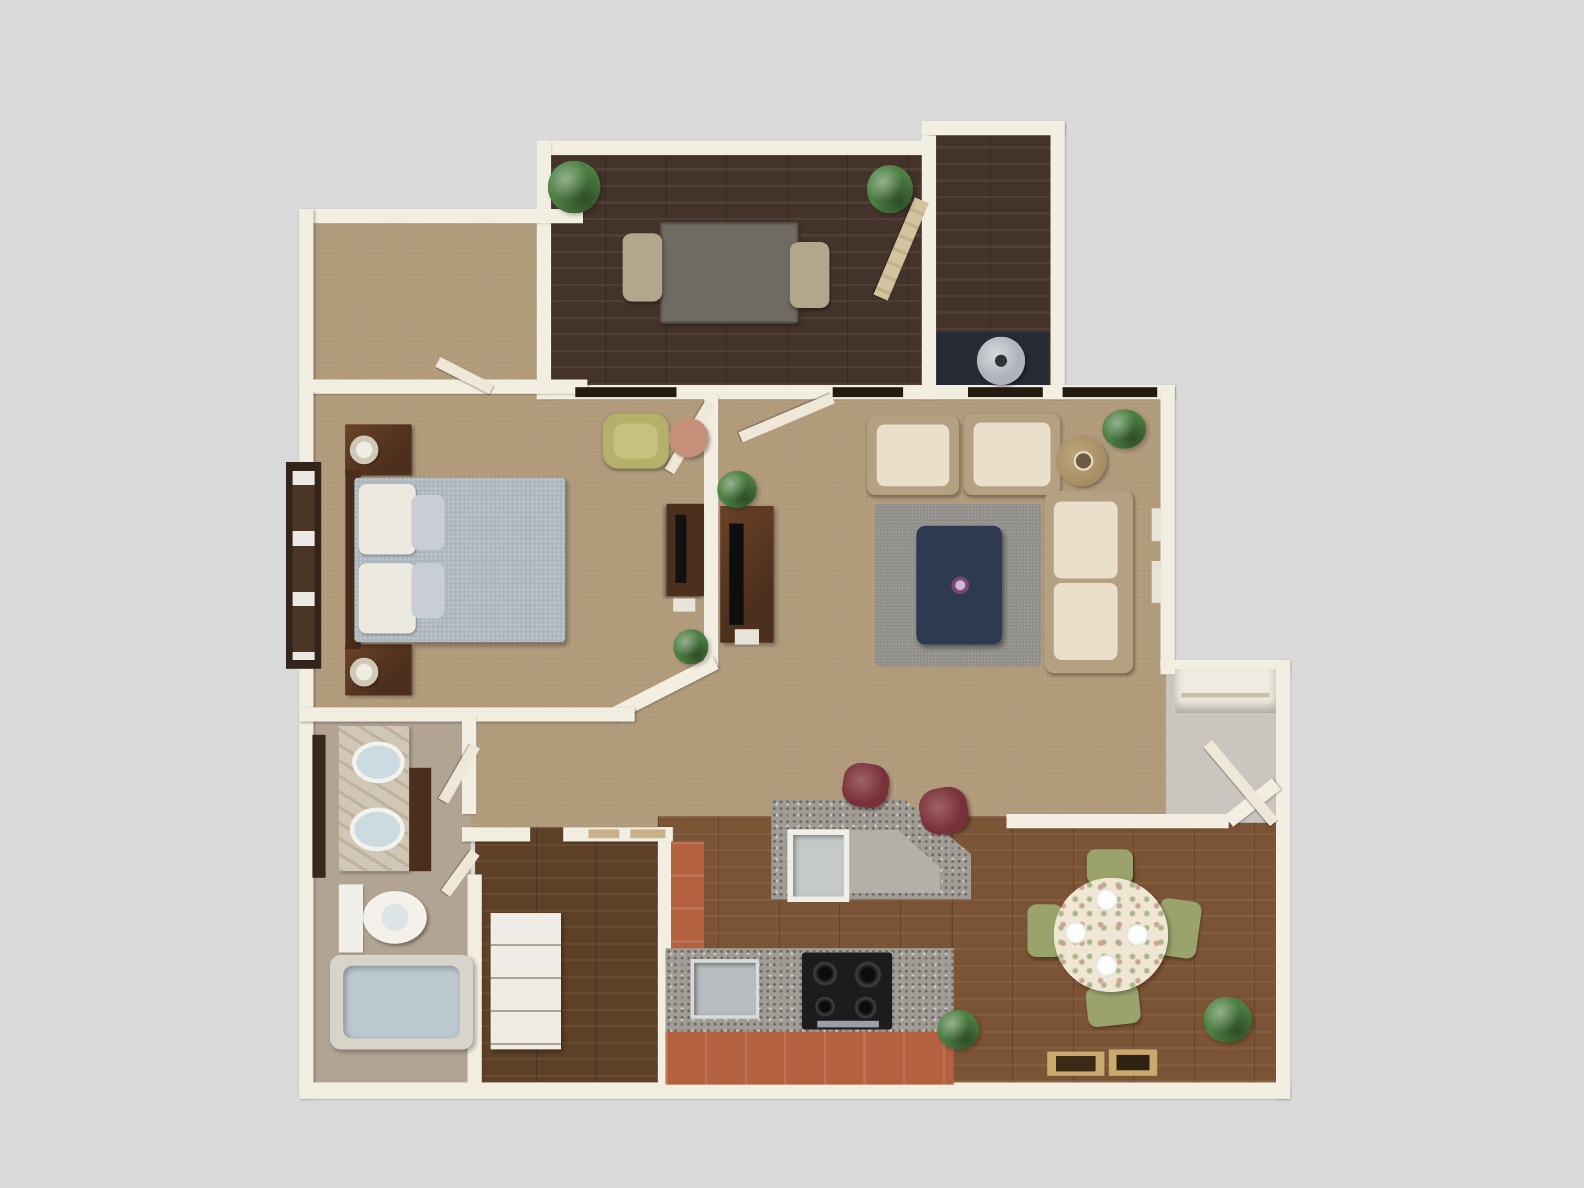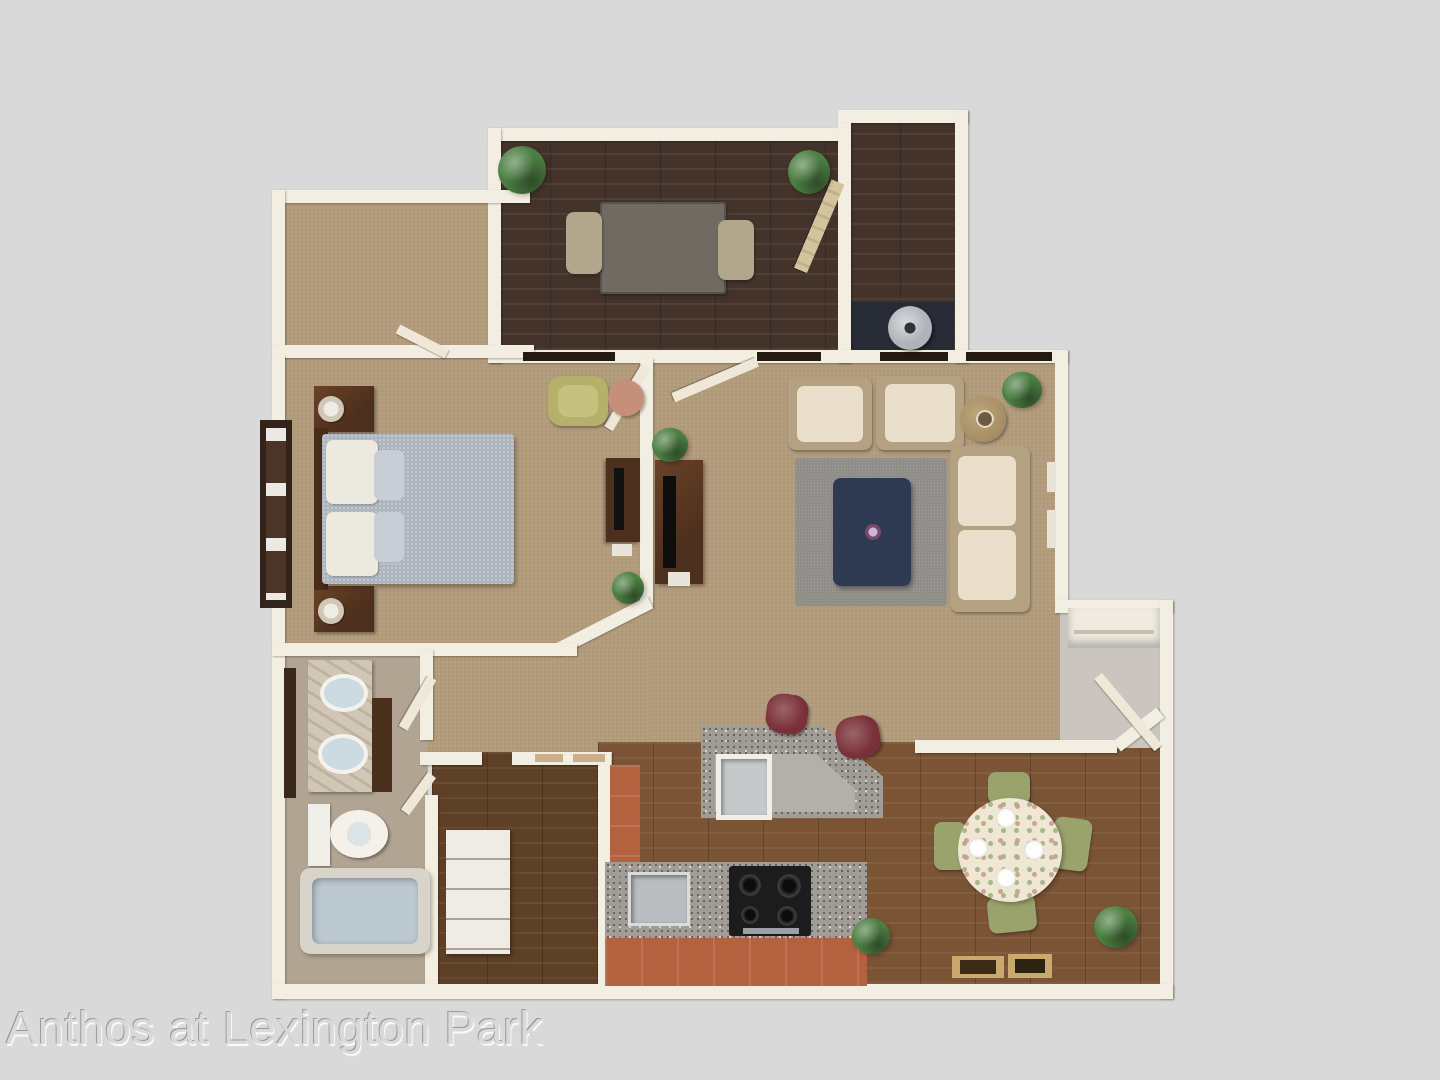--- a/index.html
+++ b/index.html
@@ -202,14 +202,13 @@
   <div class="abs soft" style="left: 1052px; top: 818px; width: 38px; height: 52px; transform: rotate(8deg); background-color: rgb(155, 163, 108);"></div>
   <div class="abs soft" style="left: 988px; top: 896px; width: 48px; height: 36px; transform: rotate(-6deg); background-color: rgb(155, 163, 108);"></div>
   <div class="abs floral" style="left:958px;top:798px;width:104px;height:104px;background-color:#efe6d4;">
     <div class="dot" style="left:38px;top:10px;width:20px;height:20px;background:#fdfdfb;box-shadow:inset 0 0 3px rgba(0,0,0,.25);"></div>
     <div class="dot" style="left:10px;top:40px;width:20px;height:20px;background:#fdfdfb;box-shadow:inset 0 0 3px rgba(0,0,0,.25);"></div>
     <div class="dot" style="left:66px;top:42px;width:20px;height:20px;background:#fdfdfb;box-shadow:inset 0 0 3px rgba(0,0,0,.25);"></div>
     <div class="dot" style="left:38px;top:70px;width:20px;height:20px;background:#fdfdfb;box-shadow:inset 0 0 3px rgba(0,0,0,.25);"></div>
   </div>
   <div class="plant" style="left: 1094px; top: 906px; width: 44px; height: 42px; background-color: rgb(76, 127, 66);"></div>
 
-  <div class="watermark" style="color: rgb(217, 217, 217);">Anthos at Lexington Park</div>
 </div>
 
 </body></html>

